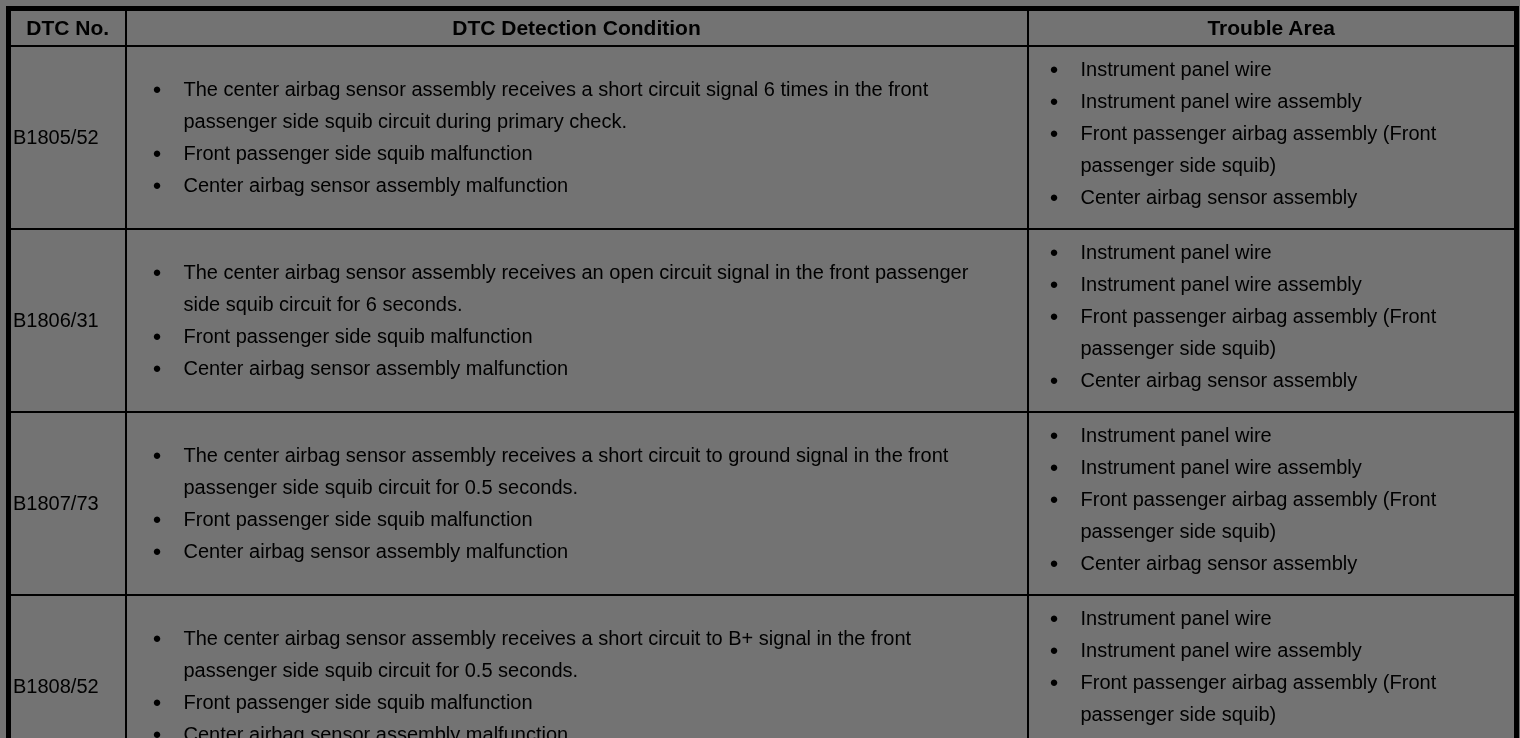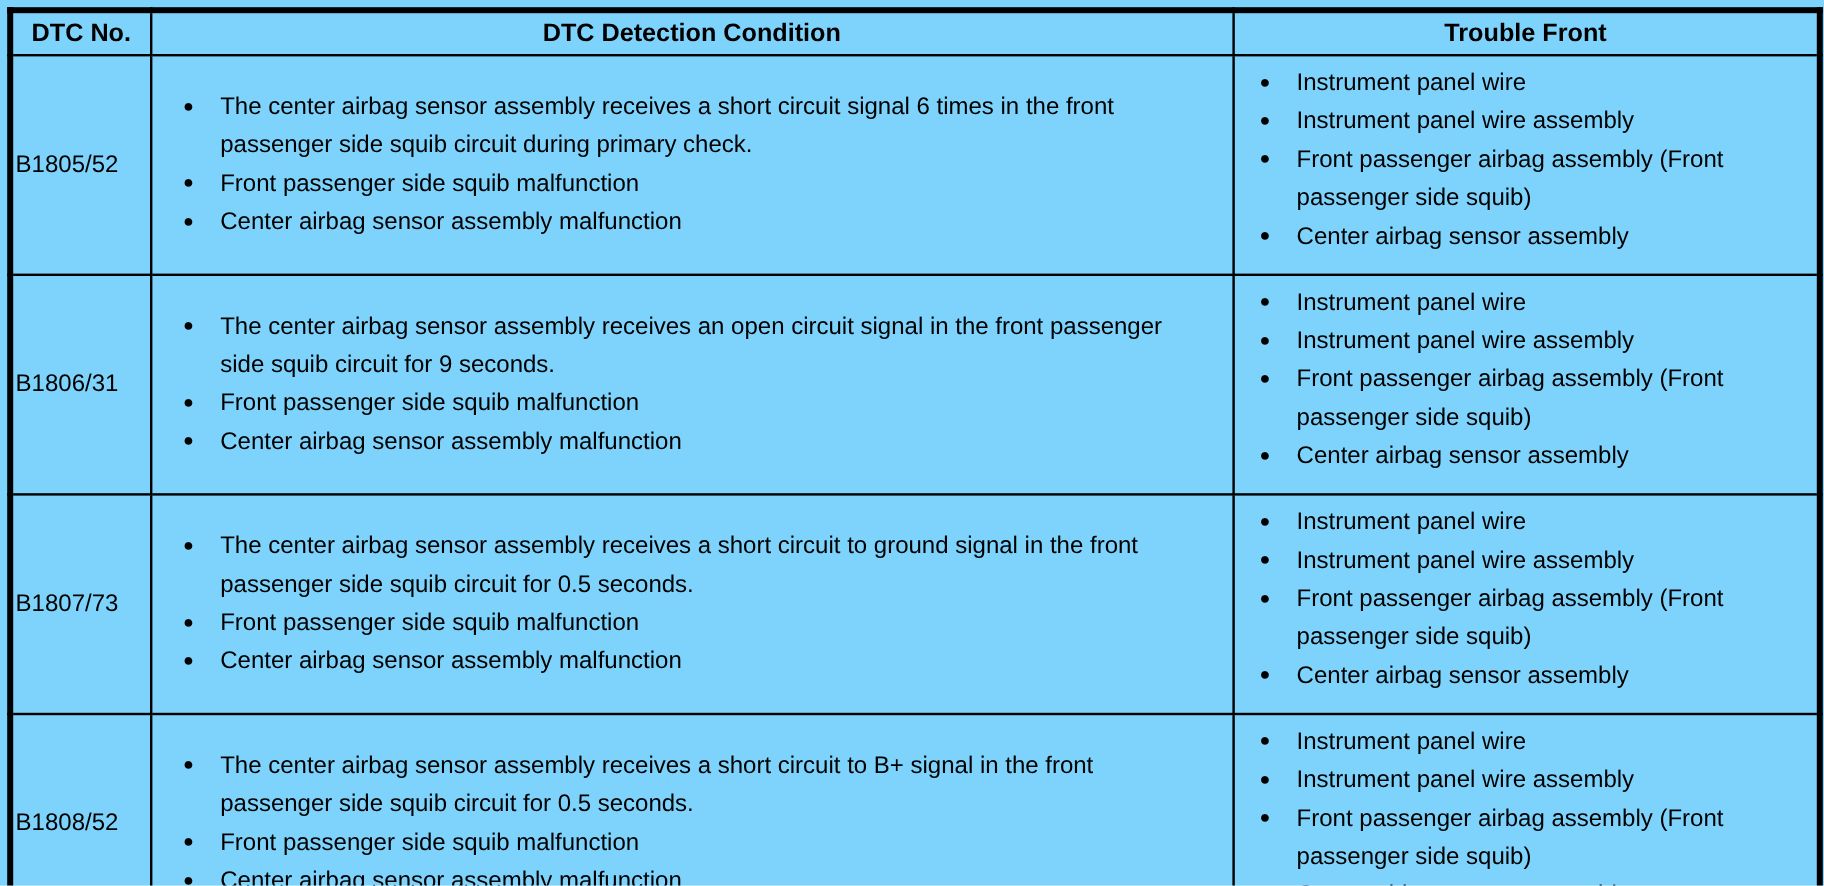--- a/index.html
+++ b/index.html
@@ -7,21 +7,21 @@
     padding: 0;
     background: #ffffff;
     font-family: "Liberation Sans", "DejaVu Sans", sans-serif;
     color: #000000;
   }
   .page {
     width: 1520px;
     height: 738px;
     box-sizing: border-box;
     padding: 6px;
-    background: #7dd3fc;
+    background: #737373;
   }
   table.dtc-table {
     border-collapse: collapse;
     table-layout: fixed;
     width: 1508px;
     height: 726px;
     border: 5px solid #000000;
   }
   .dtc-table th, .dtc-table td {
     border: 2px solid #000000;
@@ -71,21 +71,21 @@
   <table class="dtc-table">
     <colgroup>
       <col style="width:117px">
       <col style="width:902px">
       <col style="width:489px">
     </colgroup>
     <thead>
       <tr>
         <th>DTC No.</th>
         <th>DTC Detection Condition</th>
-        <th>Trouble Front</th>
+        <th>Trouble Area</th>
       </tr>
     </thead>
     <tbody id="table-body">
         <tr>
           <td class="dtc-cell">B1805/52</td>
           <td class="cond-cell">
             <ul class="bullet-list">
               <li>The center airbag sensor assembly receives a short circuit signal 6 times in the front passenger side squib circuit during primary check.</li>
               <li>Front passenger side squib malfunction</li>
               <li>Center airbag sensor assembly malfunction</li>
@@ -97,21 +97,21 @@
               <li>Instrument panel wire assembly</li>
               <li>Front passenger airbag assembly (Front passenger side squib)</li>
               <li>Center airbag sensor assembly</li>
             </ul>
           </td>
         </tr>
         <tr>
           <td class="dtc-cell">B1806/31</td>
           <td class="cond-cell">
             <ul class="bullet-list">
-              <li>The center airbag sensor assembly receives an open circuit signal in the front passenger side squib circuit for 9 seconds.</li>
+              <li>The center airbag sensor assembly receives an open circuit signal in the front passenger side squib circuit for 6 seconds.</li>
               <li>Front passenger side squib malfunction</li>
               <li>Center airbag sensor assembly malfunction</li>
             </ul>
           </td>
           <td class="trouble-cell">
             <ul class="bullet-list">
               <li>Instrument panel wire</li>
               <li>Instrument panel wire assembly</li>
               <li>Front passenger airbag assembly (Front passenger side squib)</li>
               <li>Center airbag sensor assembly</li>

